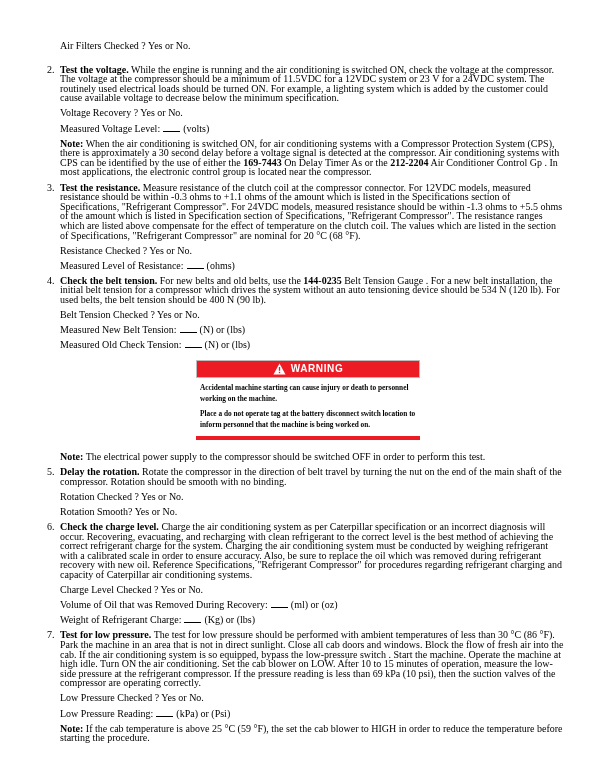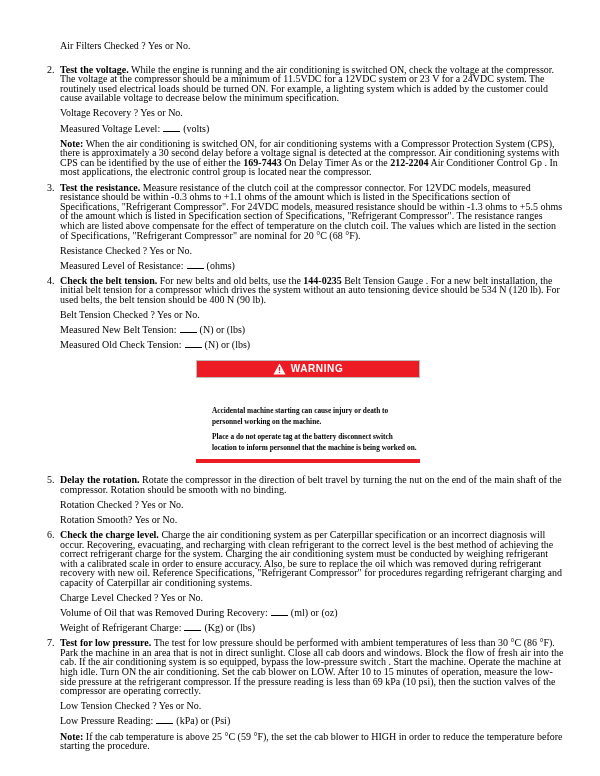--- a/index.html
+++ b/index.html
@@ -33,21 +33,21 @@
   .warn-header {
     height:18px;
     background:var(--warn-red,#ed1c24);
     border:1.5px solid var(--warn-border,#bdbdbd);
     display:flex; align-items:center; justify-content:center; gap:5px;
   }
   .warn-label {
     font-family:"Liberation Sans", sans-serif;
     font-weight:700; font-size:10px; color:#fff; letter-spacing:0.6px;
   }
-  .warn-body { padding:28px 3px 1px 4px;margin-left:12px; }
+  .warn-body { padding:5px 3px 1px 4px; }
   .warn-body p {
     font-size:7.3px; line-height:10.8px; font-weight:700;
     margin:0 0 4.5px 0;
   }
   .warn-footer { height:4px; background:var(--warn-red,#ed1c24); }
 </style>
 </head>
 <body>
 
 <div class="page">
@@ -72,25 +72,26 @@
             <rect x="11.6" y="17.6" width="2.8" height="2.8" fill="#ed1c24"></rect>
           </svg>
           <span class="warn-label">WARNING</span>
         </div>
         <div class="warn-body">
           <p>Accidental machine starting can cause injury or death to personnel working on the machine.</p>
           <p>Place a do not operate tag at the battery disconnect switch location to inform personnel that the machine is being worked on.</p>
         </div>
         <div class="warn-footer"></div>
       </div>
+      <p class="line indent"><b>Note:</b><span> The electrical power supply to the compressor should be switched OFF in order to perform this test.</span></p>
       <div class="item"><span class="num">5.</span><b>Delay the rotation.</b><span> Rotate the compressor in the direction of belt travel by turning the nut on the end of the main shaft of the compressor. Rotation should be smooth with no binding.</span></div>
       <p class="line indent"><span>Rotation Checked ? Yes or No.</span></p>
       <p class="line indent"><span>Rotation Smooth? Yes or No.</span></p>
       <div class="item"><span class="num">6.</span><b>Check the charge level.</b><span> Charge the air conditioning system as per Caterpillar specification or an incorrect diagnosis will occur. Recovering, evacuating, and recharging with clean refrigerant to the correct level is the best method of achieving the correct refrigerant charge for the system. Charging the air conditioning system must be conducted by weighing refrigerant with a calibrated scale in order to ensure accuracy. Also, be sure to replace the oil which was removed during refrigerant recovery with new oil. Reference Specifications, "Refrigerant Compressor" for procedures regarding refrigerant charging and capacity of Caterpillar air conditioning systems.</span></div>
       <p class="line indent"><span>Charge Level Checked ? Yes or No.</span></p>
       <p class="line indent"><span>Volume of Oil that was Removed During Recovery:</span><span class="blank"></span><span>(ml) or (oz)</span></p>
       <p class="line indent"><span>Weight of Refrigerant Charge:</span><span class="blank"></span><span>(Kg) or (lbs)</span></p>
       <div class="item"><span class="num">7.</span><b>Test for low pressure.</b><span> The test for low pressure should be performed with ambient temperatures of less than 30 °C (86 °F). Park the machine in an area that is not in direct sunlight. Close all cab doors and windows. Block the flow of fresh air into the cab. If the air conditioning system is so equipped, bypass the low-pressure switch . Start the machine. Operate the machine at high idle. Turn ON the air conditioning. Set the cab blower on LOW. After 10 to 15 minutes of operation, measure the low-side pressure at the refrigerant compressor. If the pressure reading is less than 69 kPa (10 psi), then the suction valves of the compressor are operating correctly.</span></div>
-      <p class="line indent"><span>Low Tension Checked ? Yes or No.</span></p>
+      <p class="line indent"><span>Low Pressure Checked ? Yes or No.</span></p>
       <p class="line indent"><span>Low Pressure Reading:</span><span class="blank"></span><span>(kPa) or (Psi)</span></p>
       <p class="line indent"><b>Note:</b><span> If the cab temperature is above 25 °C (59 °F), the set the cab blower to HIGH in order to reduce the temperature before starting the procedure.</span></p>
     </div>
 </div>
 
 </body></html>

